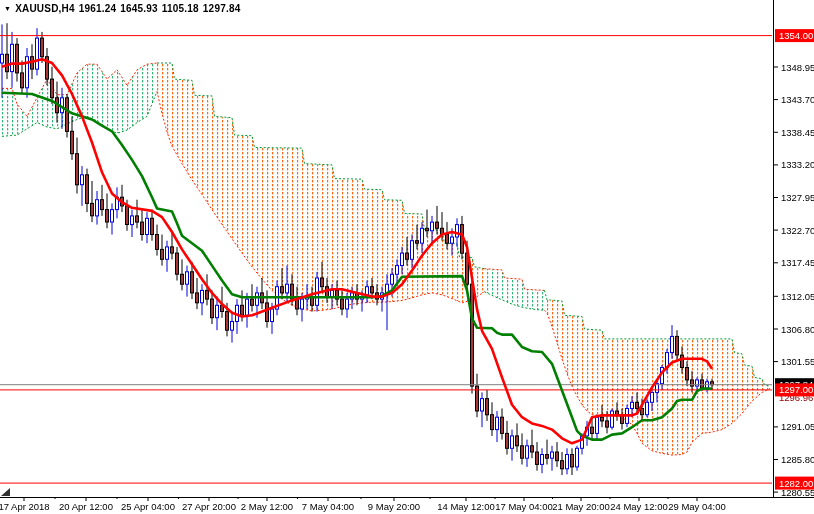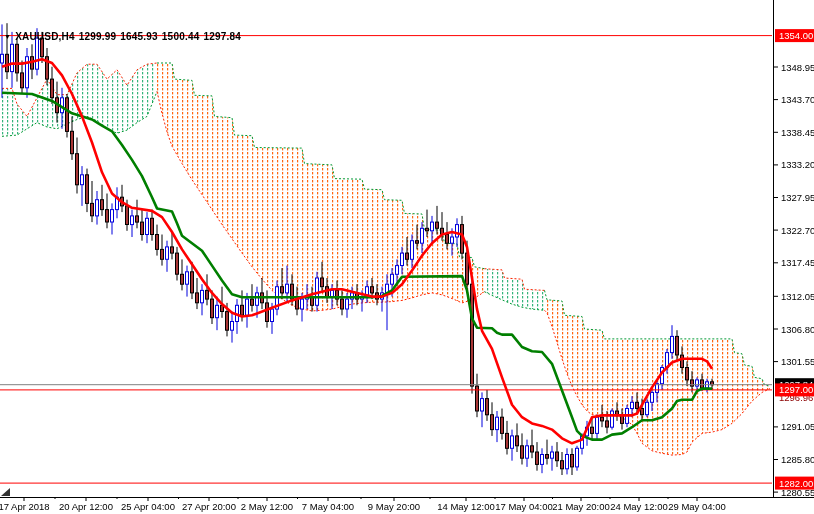--- a/index.html
+++ b/index.html
@@ -1,33 +1,33 @@
 <!DOCTYPE html>
 <html><head>
 <meta charset="utf-8">
 <style>
   html,body{margin:0;padding:0;background:#888;}
   .screen{position:relative;width:814px;height:514px;background:#ffffff;overflow:hidden;
           font-family:"Liberation Sans", sans-serif;}
   .quote-header{position:absolute;left:4px;top:3px;display:flex;align-items:center;gap:4px;
                 font-size:10px;font-weight:bold;color:#000;z-index:5;white-space:nowrap;}
   .quote-header .dd{font-size:7px;line-height:10px;color:#000;cursor:pointer;}
-  .quote-header span{letter-spacing:0.2px;margin-top:28px;}
+  .quote-header span{letter-spacing:0.2px;}
   svg text{font-family:"Liberation Sans", sans-serif;}
 </style>
 </head>
 <body>
 
 <div class="screen">
   <div class="quote-header">
     <span class="dd">▼</span>
     <span>XAUUSD,H4</span>
-    <span>1299.99</span>
+    <span>1961.24</span>
     <span>1645.93</span>
-    <span>1500.44</span>
+    <span>1105.18</span>
     <span>1297.84</span>
   </div>
   <svg id="chart-svg" width="814" height="514">
       <defs>
         <pattern id="hatchUp" width="5" height="4" patternUnits="userSpaceOnUse">
           <rect x="2" y="0" width="1.2" height="2.4" fill="#34b37a"></rect>
         </pattern>
         <pattern id="hatchDown" width="5" height="4" patternUnits="userSpaceOnUse">
           <rect x="2" y="0" width="1.2" height="2.4" fill="#ff6611"></rect>
         </pattern>

